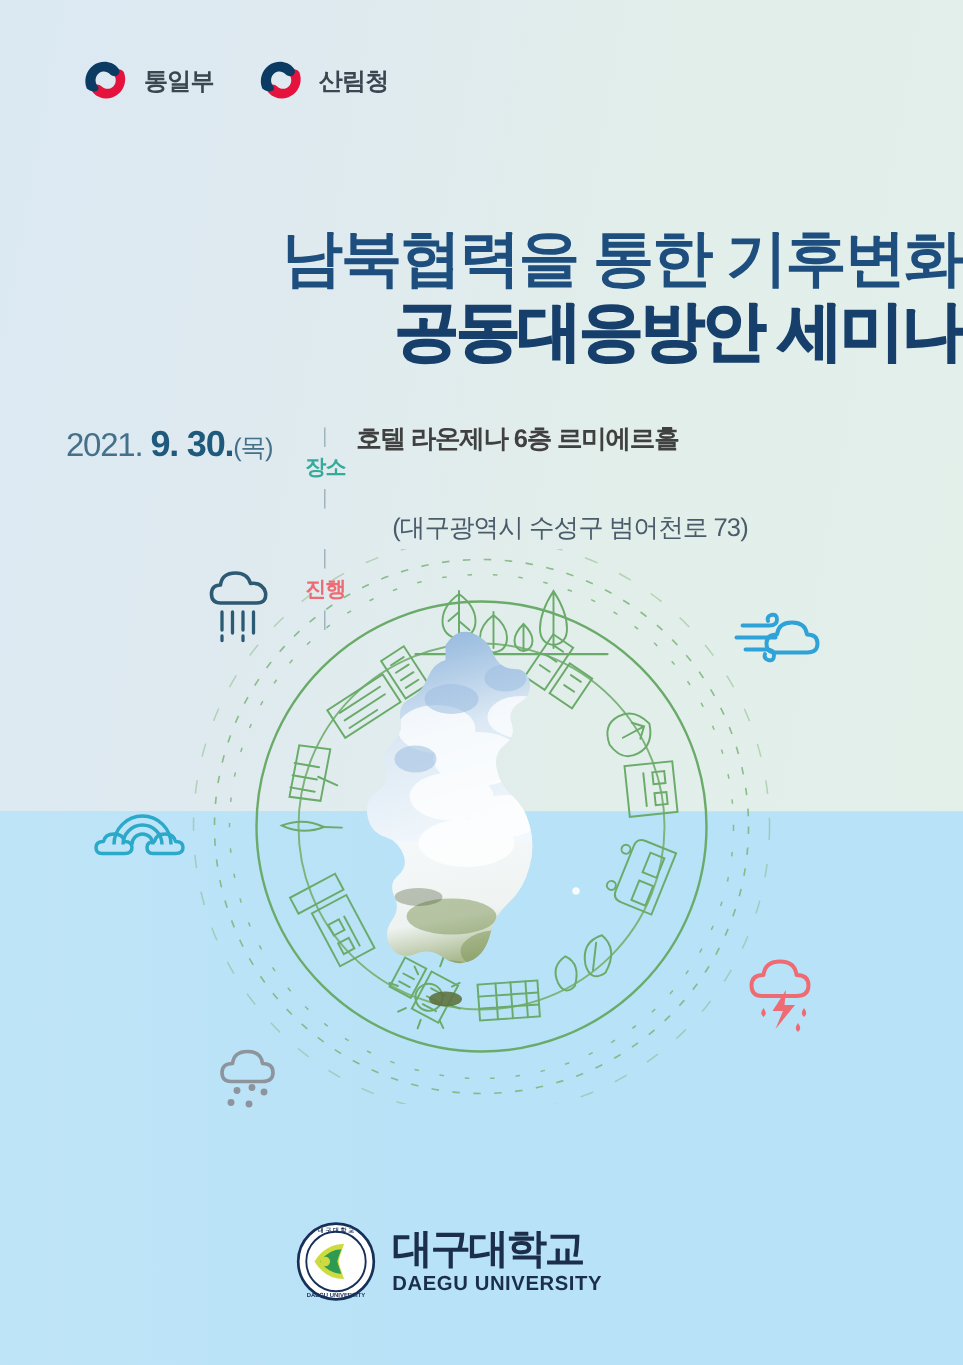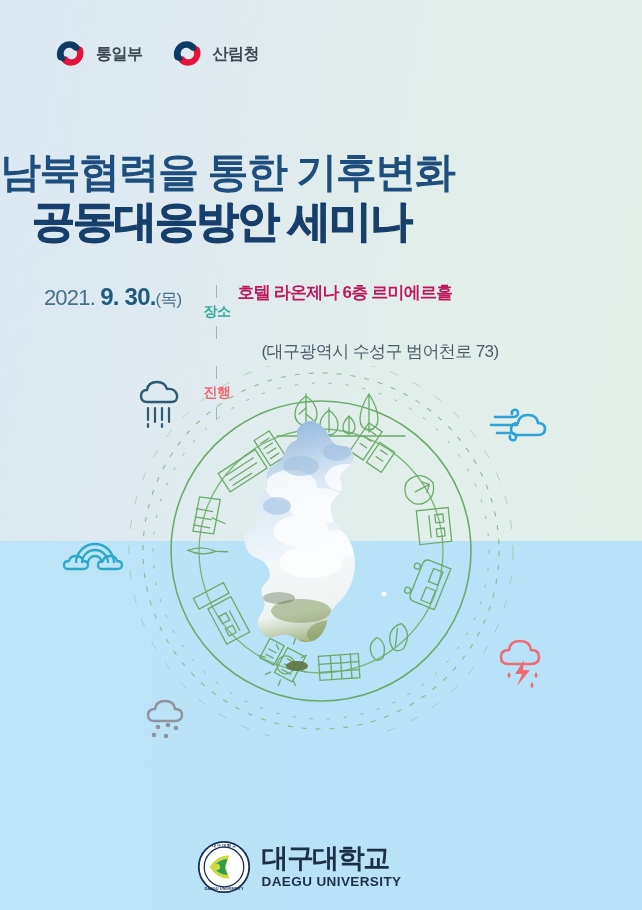--- a/index.html
+++ b/index.html
@@ -27,21 +27,21 @@
   
   .gov-logos{position:absolute;left:52px;top:36px;display:flex;align-items:center;gap:26px;}
   .gov-logo{display:flex;align-items:center;gap:8px;text-align:center;}
   .taegeuk{width:36px;height:36px;display:block;}
   .gov-label{
     font-size:16px;font-weight:bold;color:#3b4650;letter-spacing:-0.5px;
     font-family:"Liberation Sans","DejaVu Sans",sans-serif;
   }
 
   
-  .title-wrap{position:absolute;left:0;top:148px;width:642px;text-align:left;}
+  .title-wrap{position:absolute;left:0;top:148px;width:642px;text-align:right;}
   .title-line1{
     font-size:41px;font-weight:bold;color:#1d4e7e;letter-spacing:-1.5px;
     line-height:1.18;white-space:nowrap;
   }
   .title-line2{
     font-size:43px;font-weight:bold;color:#173f6b;letter-spacing:-2px;
     line-height:1.2;white-space:nowrap;padding-left:32px;
     -webkit-text-stroke:1.1px #173f6b;
   }
 
@@ -60,36 +60,36 @@
 
   .info-right{margin-left:22px;padding-top:1px;}
   .row{display:flex;align-items:baseline;gap:7px;white-space:nowrap;}
   .tag{
     font-size:14px;font-weight:bold;letter-spacing:-0.5px;
     display:inline-flex;align-items:center;gap:5px;flex-direction:column;
   }
   .tag .bar{display:inline-block;width:1px;height:13px;background:#9fb4bd;}
   .tag.place{color:#35a99a;}
   .tag.mode{color:#ef6b73;}
-  .val{font-size:17px;font-weight:bold;color:#be185d;letter-spacing:-0.8px;}
+  .val{font-size:17px;font-weight:bold;color:#404040;letter-spacing:-0.8px;}
   .addr{
     font-size:17px;color:#4a5c6a;letter-spacing:-0.6px;
     margin:1px 0 3px 58px;white-space:nowrap;
   }
   .row.second{margin-top:3px;}
 
   
   .illus{position:absolute;left:101px;top:366px;width:440px;height:370px;}
   .illus svg{display:block;width:440px;height:370px;}
 
   
   .wicon{position:absolute;}
 
   
-  .footer{position:absolute;left:0;top:840px;width:598px;display:flex;justify-content:center;align-items:center;gap:11px;}
+  .footer{position:absolute;left:0;top:814px;width:598px;display:flex;justify-content:center;align-items:center;gap:11px;}
   .seal{width:54px;height:54px;display:block;}
   .univ-text{display:flex;flex-direction:column;line-height:1;}
   .univ-kr{font-size:27px;font-weight:bold;color:#1b2f4a;letter-spacing:-1.6px;}
   .univ-en{font-size:13.5px;font-weight:bold;color:#1b2f4a;letter-spacing:0.4px;margin-top:3px;}
 </style>
 </head>
 <body>
 
 <div class="poster">
 

